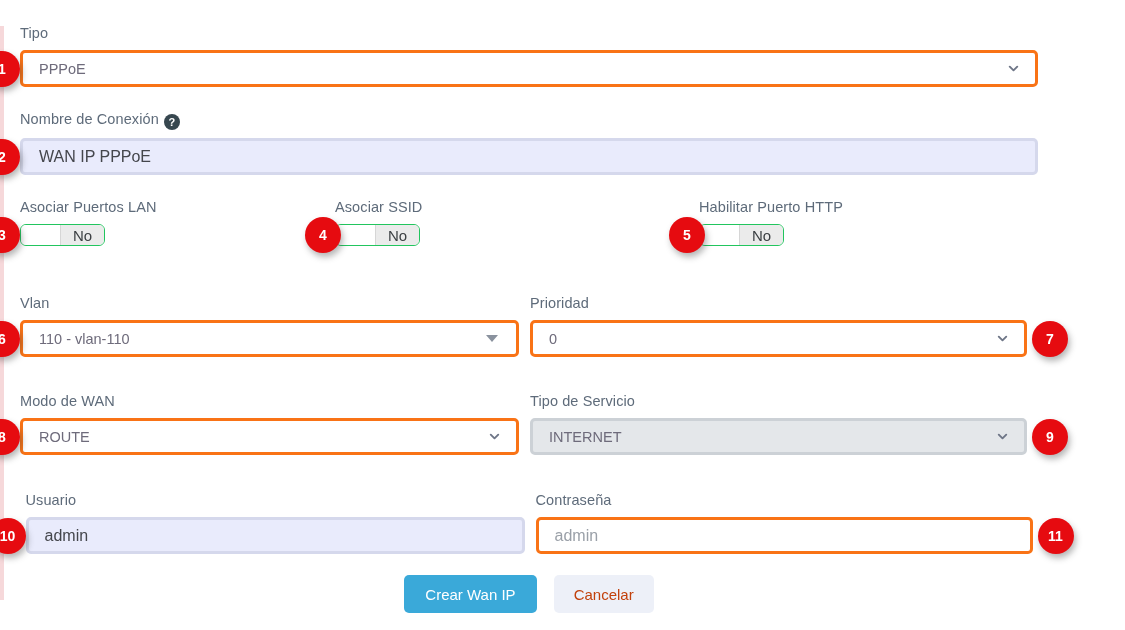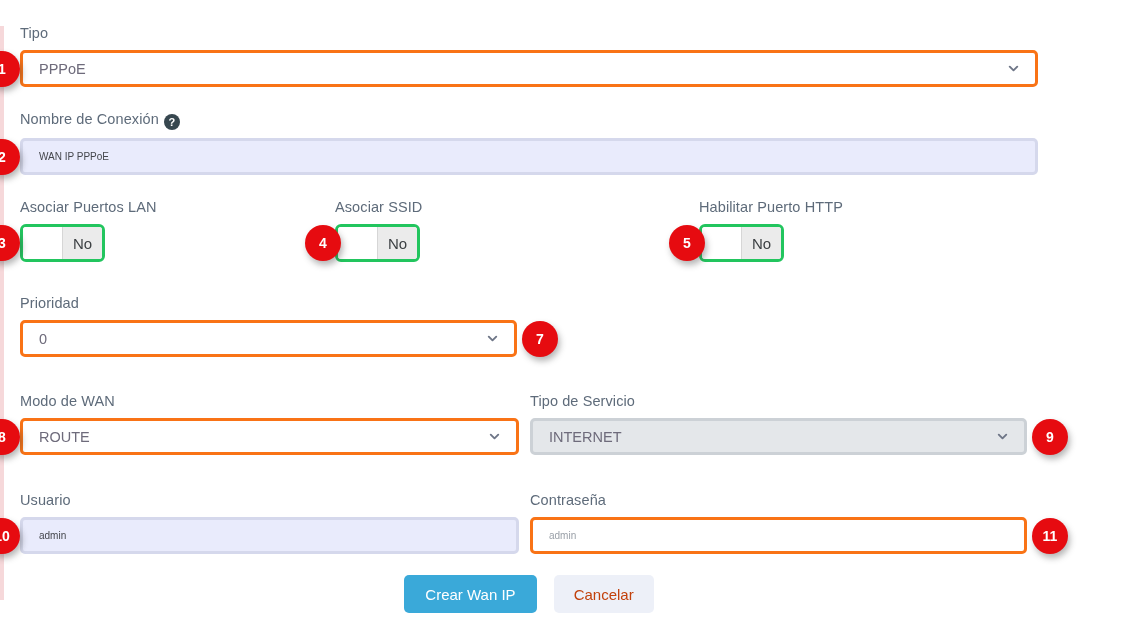--- a/index.html
+++ b/index.html
@@ -8,57 +8,57 @@
     background:#ffffff;
     font-family:"Liberation Sans","DejaVu Sans",sans-serif;
     color:#5e6b7a;
   }
   .edge-strip{position:absolute;left:0;top:26px;width:4px;height:574px;background:#f6d8da;}
   .form-wrap{position:absolute;left:20px;top:24px;width:1018px;}
   .group{margin-bottom:23px;}
   .group.toggles{margin-bottom:36px;text-align:right;}
   .group.r3{margin-bottom:35px;}
   .group.r4{margin-bottom:36px;}
-  .group.r5{margin-bottom:21px;}
+  .group.r5{margin-bottom:21px;justify-content:center;}
   .flabel{
     display:block;font-size:14.5px;line-height:18px;color:#5e6b7a;
     margin-bottom:8px;letter-spacing:.1px;
   }
   .ctl-wrap{position:relative;}
   .ctl{
     box-sizing:border-box;height:37px;width:100%;
     border:3px solid #f97316;border-radius:5px;background:#fff;
     display:flex;align-items:center;justify-content:space-between;
     padding:0 14px 0 16px;font-size:14.5px;color:#6e6b7b;
   }
   .ctl.lavender{background:#e9ebfc;border-color:#d5d8ec;}
   .ctl.disabled{background:#e4e7ea;border-color:#ccd1d6;}
   .ctl input{
     border:none;outline:none;background:transparent;width:100%;
-    font-family:inherit;font-size:10px;color:#44464c;padding:0;
+    font-family:inherit;font-size:16px;color:#44464c;padding:0;
   }
   .ctl input::placeholder{color:#9aa0a8;opacity:1;}
   .chev{width:15px;height:15px;flex:0 0 auto;}
   .s2arrow{
     width:0;height:0;flex:0 0 auto;
     border-left:6px solid transparent;border-right:6px solid transparent;
     border-top:7px solid #8a929e;margin-right:4px;
   }
   .row2{display:flex;gap:11px;}
   .colL{flex:0 0 499px;width:499px;}
   .colR{flex:0 0 497px;width:497px;}
   
   .trow{position:relative;height:60px;}
   .tcol{position:absolute;top:0;}
   .tcol.c1{left:0;}
   .tcol.c2{left:315px;}
   .tcol.c3{left:679px;}
   .toggle{
-    position:relative;box-sizing:border-box;width:85px;height:38px;
-    border:3px solid #22c55e;border-radius:6px;background:#fff;
+    position:relative;box-sizing:border-box;width:85px;height:22px;
+    border:1px solid #22c55e;border-radius:6px;background:#fff;
     display:flex;overflow:hidden;
   }
   .knob{flex:0 0 39px;background:#ffffff;border-right:1px solid #d6d6d6;}
   .tno{
     flex:1;background:#ebebeb;display:flex;align-items:center;justify-content:center;
     font-size:15px;color:#3c4043;
   }
   .twrap{position:relative;width:85px;}
   
   .nbadge{
@@ -143,20 +143,30 @@
         <div class="nbadge nb-toggle">5</div>
         <div class="toggle">
           <div class="knob"></div>
           <div class="tno">No</div>
         </div>
       </div>
     </div>
   </div>
 
   <div class="group r3 row2">
+    <div class="colL">
+      <span class="flabel">Vlan</span>
+      <div class="ctl-wrap">
+        <div class="nbadge nb-left">6</div>
+        <div class="ctl">
+          <span>110 - vlan-110</span>
+          <span class="s2arrow"></span>
+        </div>
+      </div>
+    </div>
     <div class="colR">
       <span class="flabel">Prioridad</span>
       <div class="ctl-wrap">
         <div class="nbadge nb-right">7</div>
         <div class="ctl">
           <span>0</span>
           <svg class="chev" viewBox="0 0 24 24" fill="none" stroke="#6e7687" stroke-width="3" stroke-linecap="round" stroke-linejoin="round">
               <polyline points="6 9 12 15 18 9"></polyline>
             </svg>
         </div>

